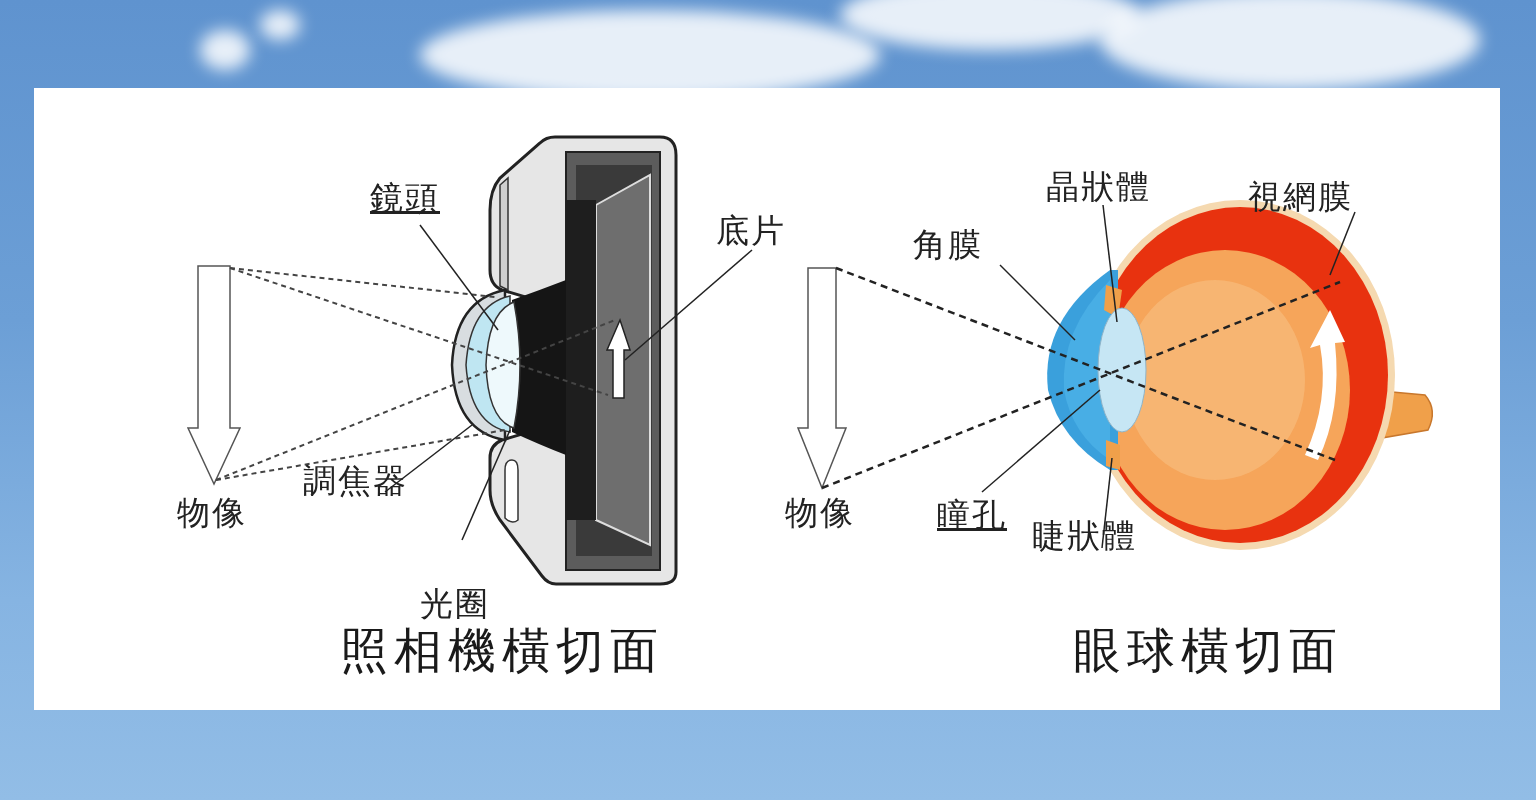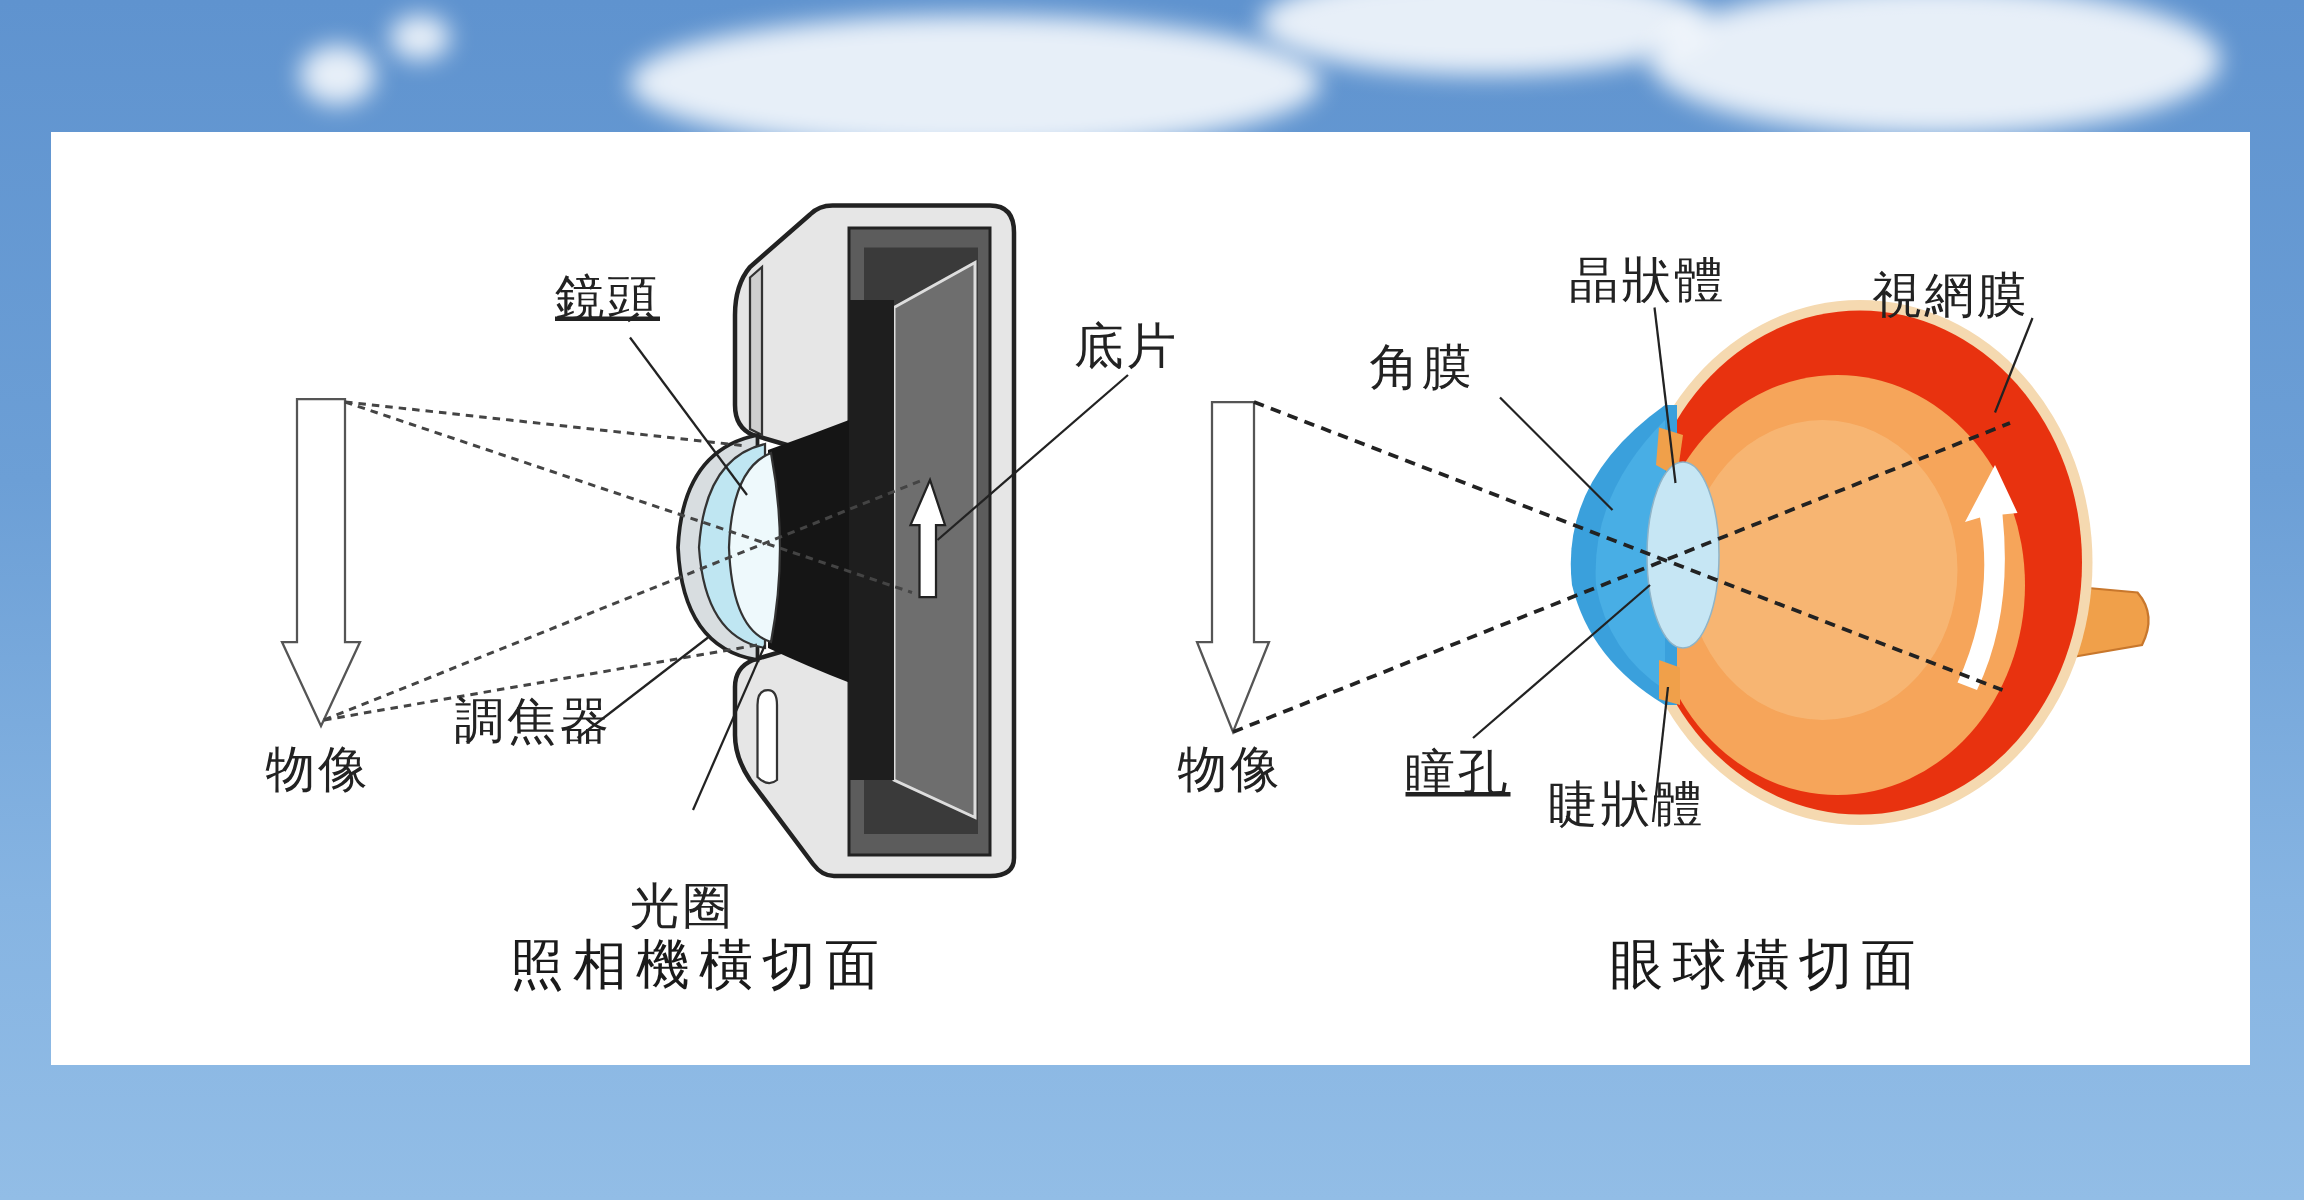--- a/index.html
+++ b/index.html
@@ -12,21 +12,21 @@
   .panel {
     position: absolute; left: 34px; top: 88px; width: 1466px; height: 622px;
     background: #ffffff;
   }
   svg.diagram { position: absolute; left: 0; top: 0; }
   .lbl {
     position: absolute; font-size: 33px; color: #222; letter-spacing: 2px;
     white-space: nowrap; line-height: 1;
   }
   .caption {
-    position: absolute; font-size: 36px; color: #1a1a1a; letter-spacing: 6px;
+    position: absolute; font-size: 48px; color: #1a1a1a; letter-spacing: 6px;
     white-space: nowrap; line-height: 1;
   }
 </style>
 </head>
 <body>
 
 <div class="cloud" style="left:200px;top:30px;width:50px;height:40px;"></div>
 <div class="cloud" style="left:260px;top:10px;width:40px;height:30px;"></div>
 <div class="cloud" style="left:420px;top:10px;width:460px;height:90px;"></div>
 <div class="cloud" style="left:840px;top:-20px;width:300px;height:70px;"></div>

